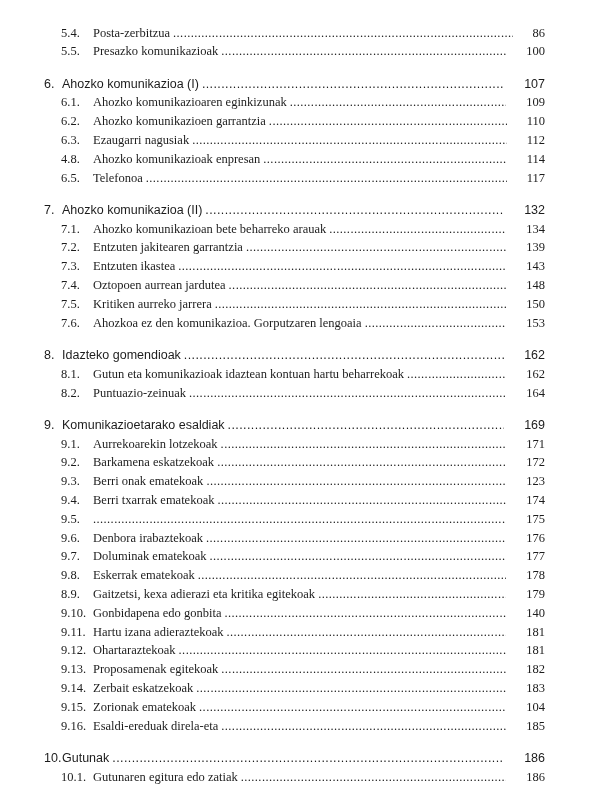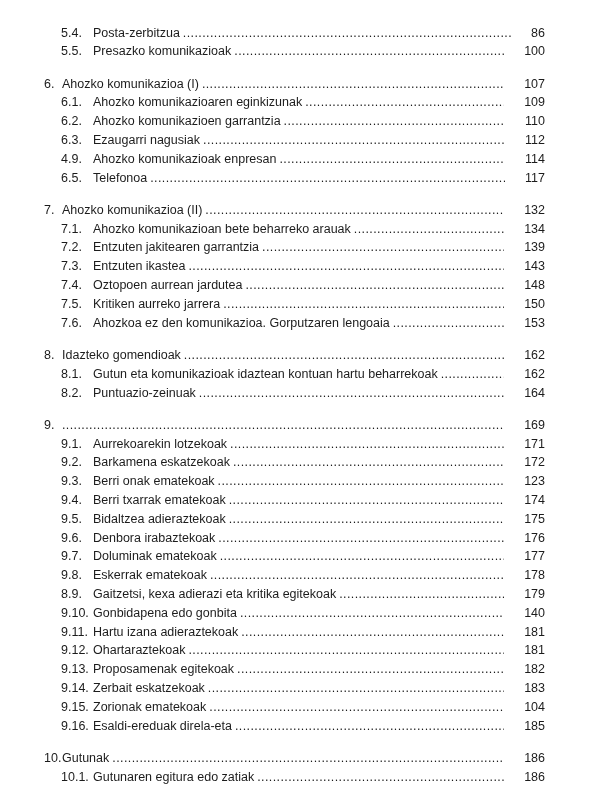--- a/index.html
+++ b/index.html
@@ -26,21 +26,21 @@
   .toc-row {
     display: flex;
     align-items: baseline;
     height: 18.8px;
     font-size: 12.5px;
     line-height: 18.8px;
     white-space: nowrap;
   }
   .toc-row.l1 { padding-left: 44px; }
   .toc-row.l1 .num { flex: 0 0 18px; }
-  .toc-row.l2 { padding-left: 61px; }
+  .toc-row.l2 { padding-left: 61px; font-family: Liberation Serif, serif; }
   .toc-row.l2 .num { flex: 0 0 32px; }
   .num {
     flex: 0 0 auto;
   }
   .label {
     flex: 0 0 auto;
     padding-right: 3px;
   }
   .dots {
     flex: 1 1 auto;
@@ -90,21 +90,21 @@
     <span class="dots">................................................................................................................................................................................................................................................</span>
     <span class="page-num">110</span>
   </div>
       <div class="toc-row l2">
     <span class="num">6.3.</span>
     <span class="label">Ezaugarri nagusiak</span>
     <span class="dots">................................................................................................................................................................................................................................................</span>
     <span class="page-num">112</span>
   </div>
       <div class="toc-row l2">
-    <span class="num">4.9.</span>
+    <span class="num">4.8.</span>
     <span class="label">Ahozko komunikazioak enpresan</span>
     <span class="dots">................................................................................................................................................................................................................................................</span>
     <span class="page-num">114</span>
   </div>
       <div class="toc-row l2">
     <span class="num">6.5.</span>
     <span class="label">Telefonoa</span>
     <span class="dots">................................................................................................................................................................................................................................................</span>
     <span class="page-num">117</span>
   </div>
@@ -169,20 +169,21 @@
       <div class="toc-row l2">
     <span class="num">8.2.</span>
     <span class="label">Puntuazio-zeinuak</span>
     <span class="dots">................................................................................................................................................................................................................................................</span>
     <span class="page-num">164</span>
   </div>
     </div>
     <div class="toc-section">
       <div class="toc-row l1">
     <span class="num">9.</span>
+    <span class="label">Komunikazioetarako esaldiak</span>
     <span class="dots">................................................................................................................................................................................................................................................</span>
     <span class="page-num">169</span>
   </div>
       <div class="toc-row l2">
     <span class="num">9.1.</span>
     <span class="label">Aurrekoarekin lotzekoak</span>
     <span class="dots">................................................................................................................................................................................................................................................</span>
     <span class="page-num">171</span>
   </div>
       <div class="toc-row l2">
@@ -198,21 +199,20 @@
     <span class="page-num">123</span>
   </div>
       <div class="toc-row l2">
     <span class="num">9.4.</span>
     <span class="label">Berri txarrak ematekoak</span>
     <span class="dots">................................................................................................................................................................................................................................................</span>
     <span class="page-num">174</span>
   </div>
       <div class="toc-row l2">
     <span class="num">9.5.</span>
-    <span class="label">Bidaltzea adieraztekoak</span>
     <span class="dots">................................................................................................................................................................................................................................................</span>
     <span class="page-num">175</span>
   </div>
       <div class="toc-row l2">
     <span class="num">9.6.</span>
     <span class="label">Denbora irabaztekoak</span>
     <span class="dots">................................................................................................................................................................................................................................................</span>
     <span class="page-num">176</span>
   </div>
       <div class="toc-row l2">

